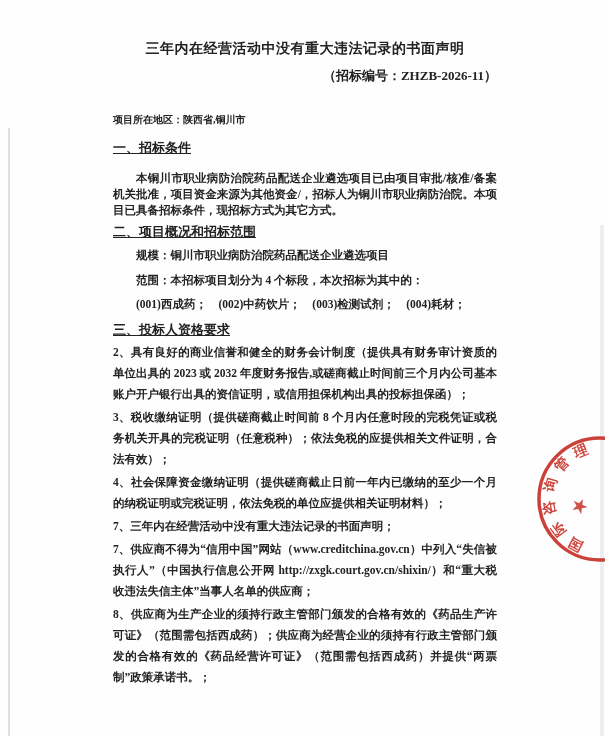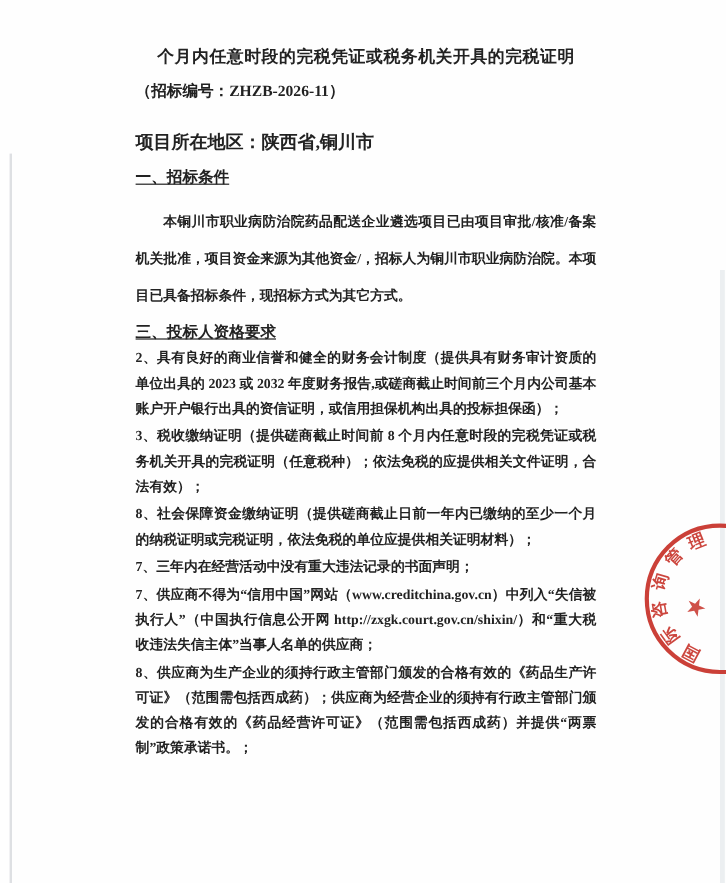--- a/index.html
+++ b/index.html
@@ -20,71 +20,79 @@
     width:4px; background:#eceff1;
   }
   .content {
     position:absolute; left:113px; top:40px; width:384px;
   }
   .title {
     font-size:14px; font-weight:bold; text-align:center;
     line-height:18px; letter-spacing:0.5px;
   }
   .subtitle {
-    font-size:13px; font-weight:bold; text-align:left;
+    font-size:13px; font-weight:bold; text-align:right;
     margin-top:10px; line-height:16px;
   }
   .location {
-    font-size:15px; font-weight:bold;
+    font-size:10px; font-weight:bold;
     margin-top:28px; line-height:15px;
   }
   .sec-heading {
     font-size:13px; font-weight:bold;
     margin:12px 0 4px 0; line-height:17px;text-decoration:underline;
   }
   .sec-1 .sec-heading, .sec-2 .sec-heading { margin-top:5px; }
   .para {
     font-size:11.5px; font-weight:bold;
     line-height:21px; margin:0 0 2px 0;
     text-align:justify; overflow-wrap:anywhere;
   }
   .para.indent { text-indent:2em; }
-  .sec-0 .para { line-height:31px; margin-top:14px; }
+  .sec-0 .para { line-height:16px; margin-top:14px; }
   .sec-1 .para { line-height:22.5px; }
   .stamp {
     position:absolute; left:515px; top:415px;
     width:90px; height:170px;
   }
 </style>
 </head>
 <body>
 
 <div class="page">
   <div class="scan-edge-left"></div>
   <div class="scan-edge-right"></div>
 
   <div class="content">
-    <div class="title">个月内任意时段的完税凭证或税务机关开具的完税证明</div>
+    <div class="title">三年内在经营活动中没有重大违法记录的书面声明</div>
     <div class="subtitle">（招标编号：ZHZB-2026-11）</div>
     <div class="location">项目所在地区：陕西省,铜川市</div>
     <div id="sections">
   <section class="sec sec-0">
     <h2 class="sec-heading">一、招标条件</h2>
     <div class="sec-body">
             <p class="para indent">本铜川市职业病防治院药品配送企业遴选项目已由项目审批/核准/备案机关批准，项目资金来源为其他资金/，招标人为铜川市职业病防治院。本项目已具备招标条件，现招标方式为其它方式。</p>
           </div>
   </section>
 
+  <section class="sec sec-1">
+    <h2 class="sec-heading">二、项目概况和招标范围</h2>
+    <div class="sec-body">
+            <p class="para indent">规模：铜川市职业病防治院药品配送企业遴选项目</p>
+            <p class="para indent">范围：本招标项目划分为 4 个标段，本次招标为其中的：</p>
+            <p class="para indent">(001)西成药；　(002)中药饮片；　(003)检测试剂；　(004)耗材；</p>
+          </div>
+  </section>
 
   <section class="sec sec-2">
     <h2 class="sec-heading">三、投标人资格要求</h2>
     <div class="sec-body">
             <p class="para">2、具有良好的商业信誉和健全的财务会计制度（提供具有财务审计资质的单位出具的 2023 或 2032 年度财务报告,或磋商截止时间前三个月内公司基本账户开户银行出具的资信证明，或信用担保机构出具的投标担保函）；</p>
             <p class="para">3、税收缴纳证明（提供磋商截止时间前 8 个月内任意时段的完税凭证或税务机关开具的完税证明（任意税种）；依法免税的应提供相关文件证明，合法有效）；</p>
-            <p class="para">8、社会保障资金缴纳证明（提供磋商截止日前一年内已缴纳的至少一个月的纳税证明或完税证明，依法免税的单位应提供相关证明材料）；</p>
+            <p class="para">4、社会保障资金缴纳证明（提供磋商截止日前一年内已缴纳的至少一个月的纳税证明或完税证明，依法免税的单位应提供相关证明材料）；</p>
             <p class="para">7、三年内在经营活动中没有重大违法记录的书面声明；</p>
             <p class="para">7、供应商不得为“信用中国”网站（www.creditchina.gov.cn）中列入“失信被执行人”（中国执行信息公开网 http://zxgk.court.gov.cn/shixin/）和“重大税收违法失信主体”当事人名单的供应商；</p>
             <p class="para">8、供应商为生产企业的须持行政主管部门颁发的合格有效的《药品生产许可证》（范围需包括西成药）；供应商为经营企业的须持有行政主管部门颁发的合格有效的《药品经营许可证》（范围需包括西成药）并提供“两票制”政策承诺书。；</p>
           </div>
   </section>
 </div>
   </div>
 
   <svg id="stamp" class="stamp" viewBox="0 0 90 170" width="90" height="170" xmlns="http://www.w3.org/2000/svg">
       <circle cx="85" cy="84" r="61" fill="none" stroke="#c4261d" stroke-width="3.5" opacity="0.88"></circle>

